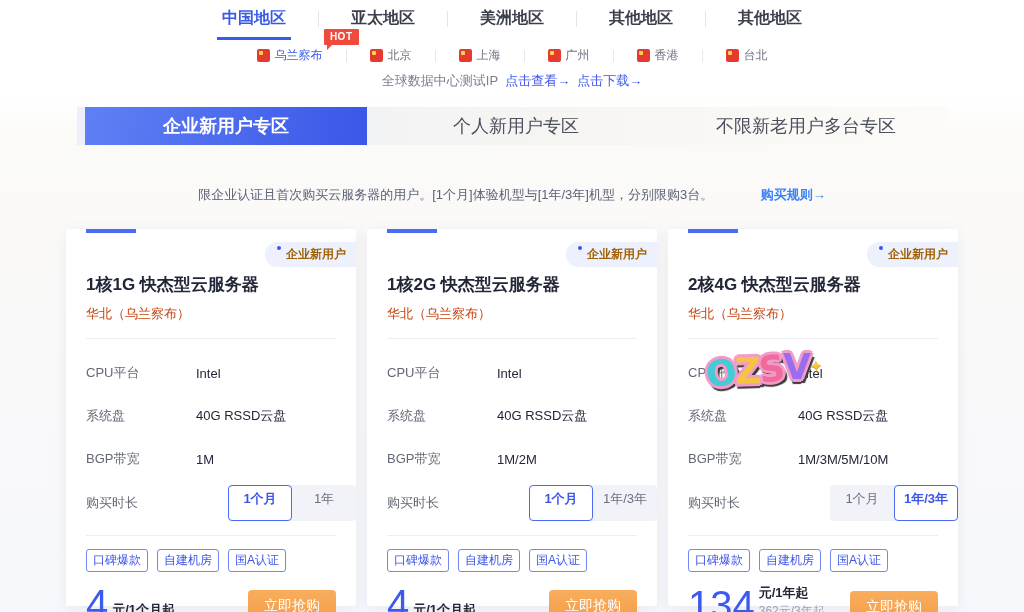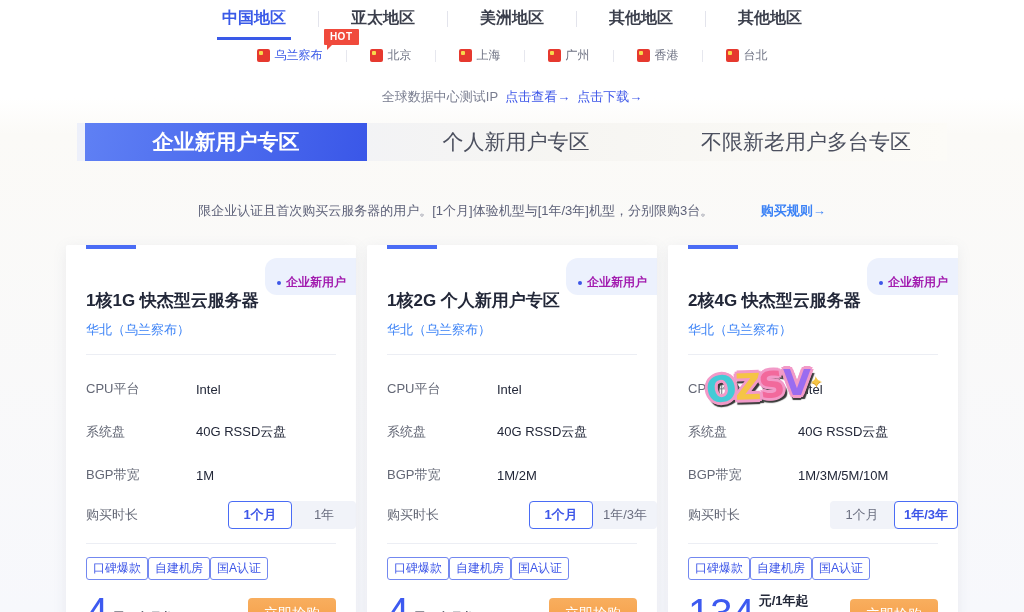--- a/index.html
+++ b/index.html
@@ -17,49 +17,49 @@
   
   .city-tabs{display:flex;justify-content:center;align-items:center;margin-top:3px;}
   .city-item{display:flex;align-items:center;gap:5px;font-size:12px;color:#6e7283;position:relative;padding:4px 0;cursor:pointer;}
   .city-item.active .city-label{color:#3A5AE8;}
   .flag-icon{width:13px;height:13px;background:#E6392F;border-radius:2px;position:relative;flex:0 0 auto;}
   .flag-icon::after{content:"";position:absolute;left:2px;top:2px;width:4px;height:4px;background:#f7d94c;border-radius:1px;}
   .ct-div{width:1px;height:12px;background:#e6e7ee;margin:0 23px;}
   .hot-badge{position:absolute;top:-14px;right:-36px;background:#F04A3C;color:#fff;font-size:10px;font-weight:bold;letter-spacing:.5px;padding:2px 6px;border-radius:1px;line-height:12px;}
   .hot-badge::after{content:"";position:absolute;left:3px;bottom:-5px;border:3px solid transparent;border-top-color:#F04A3C;border-left-color:#F04A3C;}
   
-  .info-links{display:flex;justify-content:center;align-items:center;margin-top:20px;font-size:13px;color:#7a7e90;}
+  .info-links{display:flex;justify-content:center;align-items:center;margin-top:4px;font-size:13px;color:#7a7e90;}
   .info-link{color:#3D56E8;margin-left:7px;cursor:pointer;}
   .info-text2{margin-left:26px;}
   
   .zone-tabs{width:870px;margin:17px auto 0;display:flex;height:38px;background:linear-gradient(90deg,#edf0fa 0%,#f6f5f2 55%,#fcfbf7 100%);}
-  .zone-tab{flex:1;text-align:center;line-height:38px;font-size:21px;color:#4c505f;cursor:pointer;margin-left:8px;}
+  .zone-tab{flex:1;text-align:center;line-height:38px;font-size:18px;color:#4c505f;cursor:pointer;margin-left:8px;}
   .zone-tab.active{background:linear-gradient(100deg,#5F80F4 0%,#3A57E8 100%);color:#fff;font-weight:bold;}
   
   .notice{margin-top:41px;text-align:center;font-size:13px;color:#5d6178;}
   .notice-link{color:#3b82f6;font-weight:bold;cursor:pointer;padding-left:44px;}
   
   .cards{display:flex;justify-content:center;gap:11px;margin-top:25px;}
   .card{position:relative;width:290px;height:377px;background:#fff;border-radius:2px;
         box-shadow:0 3px 14px rgba(120,130,160,0.12);padding:0 20px;box-sizing:border-box;}
   .card-topbar{position:absolute;top:0;left:20px;width:50px;height:4px;background:#4A6CF5;}
-  .card-badge{position:absolute;top:13px;right:0;display:flex;align-items:center;gap:5px;background:#ECF1FD;color:#a21caf;font-size:12px;font-weight:bold;padding:16px 10px 4px 12px;border-radius:12px 0 0 12px;}
+  .card-badge{position:absolute;top:13px;right:0;display:flex;align-items:flex-start;gap:5px;background:#ECF1FD;color:#a16207;font-size:12px;font-weight:bold;padding:4px 10px 4px 12px;border-radius:12px 0 0 12px;}
   .badge-dot{width:4px;height:4px;border-radius:50%;background:#3D56E8;}
   .card-title{margin-top:44px;font-size:17px;font-weight:bold;color:#222738;}
-  .card-region{margin-top:9px;font-size:13px;color:#3b82f6;}
+  .card-region{margin-top:9px;font-size:13px;color:#c2410c;}
   .card-div{height:1px;background:#eceef4;margin-top:15px;}
   .spec-row{display:flex;align-items:center;font-size:13px;margin-top:25px;}
   .spec-label{width:110px;color:#646876;flex:0 0 auto;}
   .spec-value{font-weight:normal;color:#222738;}
   .duration-row{display:flex;align-items:center;font-size:13px;margin-top:17px;gap:32px;}
   .duration-group{display:inline-flex;background:#f1f3f9;border-radius:4px;}
-  .duration-opt{min-width:64px;padding:0 6px;height:28px;line-height:26px;text-align:center;font-size:13px;color:#6b6f80;box-sizing:border-box;border:1px solid transparent;border-radius:4px;cursor:pointer;}
+  .duration-opt{min-width:64px;padding:0 6px;height:36px;line-height:26px;text-align:center;font-size:13px;color:#6b6f80;box-sizing:border-box;border:1px solid transparent;border-radius:4px;cursor:pointer;}
   .duration-opt.selected{background:#fff;border-color:#4A6CF5;color:#3D56E8;font-weight:bold;}
   .card-div2{height:1px;background:#eceef4;margin-top:14px;}
-  .tags{display:flex;margin-top:13px;}
+  .tags{display:flex;gap:9px;margin-top:13px;}
   .tag{border:1px solid #7388f0;color:#3D56E8;font-size:12px;padding:2px 6px;border-radius:3px;}
   .price-row{display:flex;justify-content:space-between;align-items:flex-end;margin-top:12px;}
   .price{display:flex;align-items:flex-end;}
   .price-amount{font-size:40px;line-height:40px;color:#3D5AF0;}
   .price-meta{margin-left:4px;padding-bottom:5px;}
   .price-unit{font-size:13px;font-weight:bold;color:#222738;}
   .price-sub{font-size:12px;color:#9b9fb1;margin-top:1px;min-height:0;}
   .price-sub:empty{display:none;}
   .buy-btn{width:88px;height:30px;line-height:30px;text-align:center;background:linear-gradient(180deg,#F8AE5E,#F59D47);color:#fff;font-size:14px;border-radius:4px;margin-bottom:4px;cursor:pointer;}
   
@@ -186,21 +186,21 @@
       <div class="buy-btn">立即抢购</div>
     </div>
   </div>
 
   <div class="card">
     <div class="card-topbar"></div>
     <div class="card-badge">
       <span class="badge-dot"></span>
       <span>企业新用户</span>
     </div>
-    <div class="card-title">1核2G 个人新用户专区</div>
+    <div class="card-title">1核2G 快杰型云服务器</div>
     <div class="card-region">华北（乌兰察布）</div>
     <div class="card-div"></div>
     <div class="spec-row">
       <span class="spec-label">CPU平台</span>
       <span class="spec-value">Intel</span>
     </div>
     <div class="spec-row">
       <span class="spec-label">系统盘</span>
       <span class="spec-value">40G RSSD云盘</span>
     </div>

